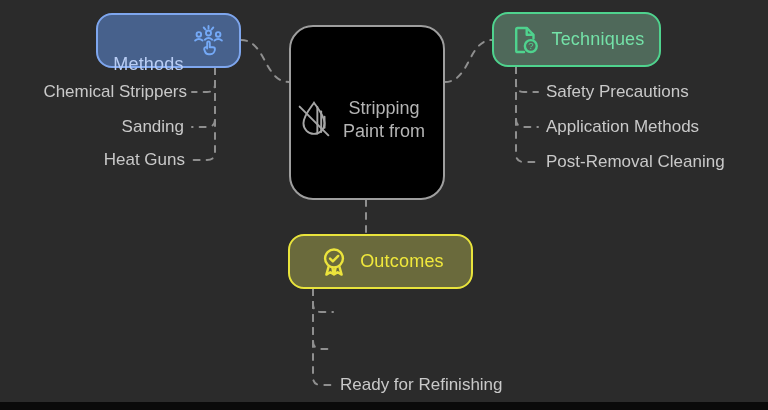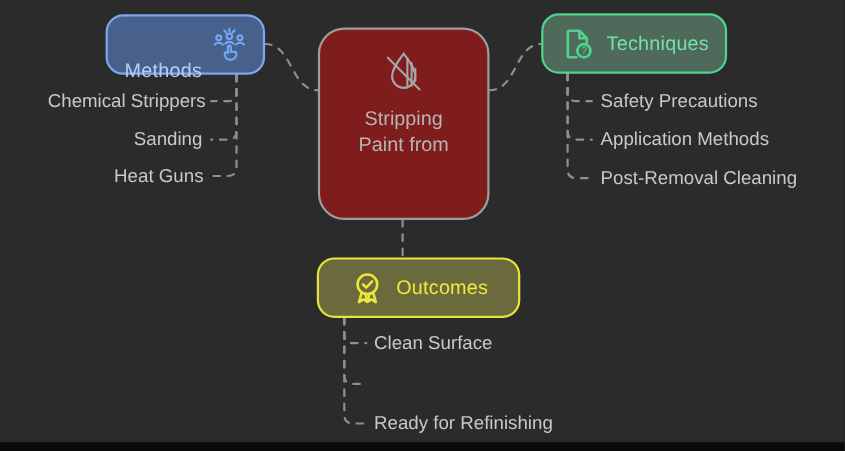--- a/index.html
+++ b/index.html
@@ -14,22 +14,22 @@
     gap:9px;border-radius:16px;border:2px solid;box-sizing:border-box;cursor:pointer;
   }
   .node .label{font-size:18px;letter-spacing:.2px;}
   .node-methods{left:96px;top:13px;width:145px;height:55px;background:#47618c;border-color:#7ea6ee;}
   .node-methods .label{color:#b9cdf4;margin-top:47px;}
   .node-techniques{left:492px;top:12px;width:169px;height:55px;background:#4f695a;border-color:#4fd38e;}
   .node-techniques .label{color:#74e2a8;text-align:center;}
   .node-outcomes{left:288px;top:234px;width:185px;height:55px;background:#6a6a3c;border-color:#e9e43c;}
   .node-outcomes .label{color:#f0e83c;}
   .node-center{
-    left:289px;top:25px;width:156px;height:175px;background:#7f1d1d;border-color:#9e9e9e;
-    border-radius:24px;flex-direction:column;gap:6px;padding-top:14px;justify-content:flex-start;
+    left:289px;top:25px;width:156px;height:175px;background:#000000;border-color:#9e9e9e;
+    border-radius:24px;gap:6px;padding-top:14px;justify-content:flex-start;
   }
   .node-center .title{color:#b5b5b5;font-size:18px;line-height:23px;text-align:center;}
   .leaf{
     position:absolute;z-index:2;color:#c9c9c9;font-size:17px;line-height:20px;
     white-space:nowrap;cursor:pointer;
   }
   .leaf.r{text-align:right;}
   .icon{display:flex;align-items:center;justify-content:center;}
   .bottom-bar{position:absolute;left:0;bottom:0;width:768px;height:8px;background:#0a0a0a;z-index:3;}
 </style>
@@ -118,17 +118,16 @@
   </div>
 
   <div class="leaf r" style="right:581px;top:82px;">Chemical Strippers</div>
   <div class="leaf r" style="right:584px;top:117px;">Sanding</div>
   <div class="leaf r" style="right:583px;top:150px;">Heat Guns</div>
 
   <div class="leaf" style="left:546px;top:82px;">Safety Precautions</div>
   <div class="leaf" style="left:546px;top:117px;">Application Methods</div>
   <div class="leaf" style="left:546px;top:152px;">Post-Removal Cleaning</div>
 
-  <div class="leaf" style="left:340px;top:302px;">Clean Surface</div>
   <div class="leaf" style="left:340px;top:375px;">Ready for Refinishing</div>
 
   <div class="bottom-bar"></div>
 </div>
 
 </body></html>

